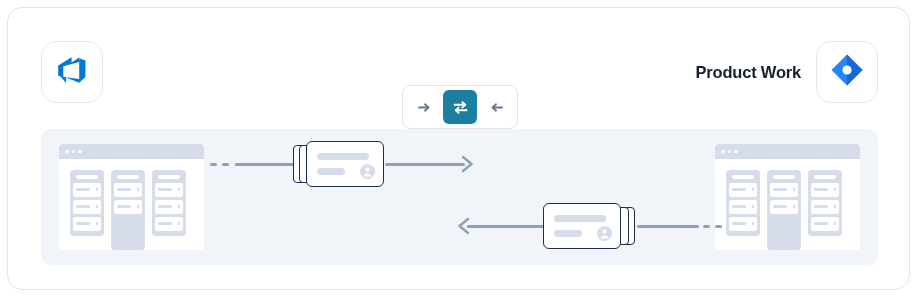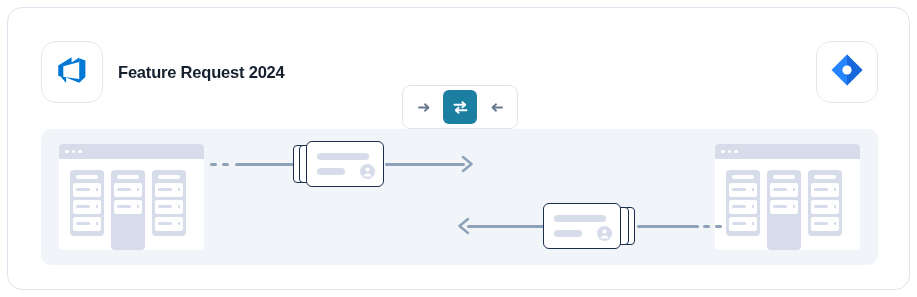--- a/index.html
+++ b/index.html
@@ -285,21 +285,20 @@
 
       <div class="logo-tile left">
         <span>
           <svg width="34" height="34" viewBox="0 0 34 34">
             <path d="M3.2 12.6 L16.6 4.3 L16.6 9.6 L24.2 4.6 L24.2 9.0 L8.3 13.3 L8.3 24.5 L3.2 22.7 Z" fill="#0078D4"></path>
             <path d="M24.2 5.2 L30.4 7.4 L30.4 24.0 L24.2 29.8 L11.1 24.4 L11.1 29.9 L5.6 23.6 L24.2 26.0 Z" fill="#0078D4"></path>
           </svg>
         </span>
       </div>
 
-      <div class="project-title left">Feature Request 2024</div>
 
       <div class="direction-toggle">
         <div class="toggle-seg">
           <span>
             <svg width="15" height="15" viewBox="0 0 15 15">
               <path d="M2 7.5 H11" stroke="#67788f" stroke-width="1.9" stroke-linecap="round" fill="none"></path>
               <path d="M8 4.3 L11.4 7.5 L8 10.7" stroke="#67788f" stroke-width="1.9" stroke-linecap="round" stroke-linejoin="round" fill="none"></path>
             </svg>
           </span>
         </div>
@@ -318,20 +317,21 @@
         <div class="toggle-seg">
           <span>
             <svg width="15" height="15" viewBox="0 0 15 15">
               <path d="M13 7.5 H4" stroke="#67788f" stroke-width="1.9" stroke-linecap="round" fill="none"></path>
               <path d="M7 4.3 L3.6 7.5 L7 10.7" stroke="#67788f" stroke-width="1.9" stroke-linecap="round" stroke-linejoin="round" fill="none"></path>
             </svg>
           </span>
         </div>
       </div>
 
+      <div class="project-title right">Product Work</div>
 
       <div class="logo-tile right">
         <span>
           <svg width="34" height="34" viewBox="0 0 34 34">
             <path d="M17 1.5 L32.5 17 L17 32.5 L1.5 17 Z" fill="#2684FF"></path>
             <path d="M17 1.5 L32.5 17 L17 32.5 L17 21.6 A4.6 4.6 0 0 0 17 12.4 Z" fill="#1868DB"></path>
             <path d="M17 12.4 A4.6 4.6 0 0 1 17 21.6 A4.6 4.6 0 0 1 17 12.4 Z" fill="#ffffff"></path>
           </svg>
         </span>
       </div>

